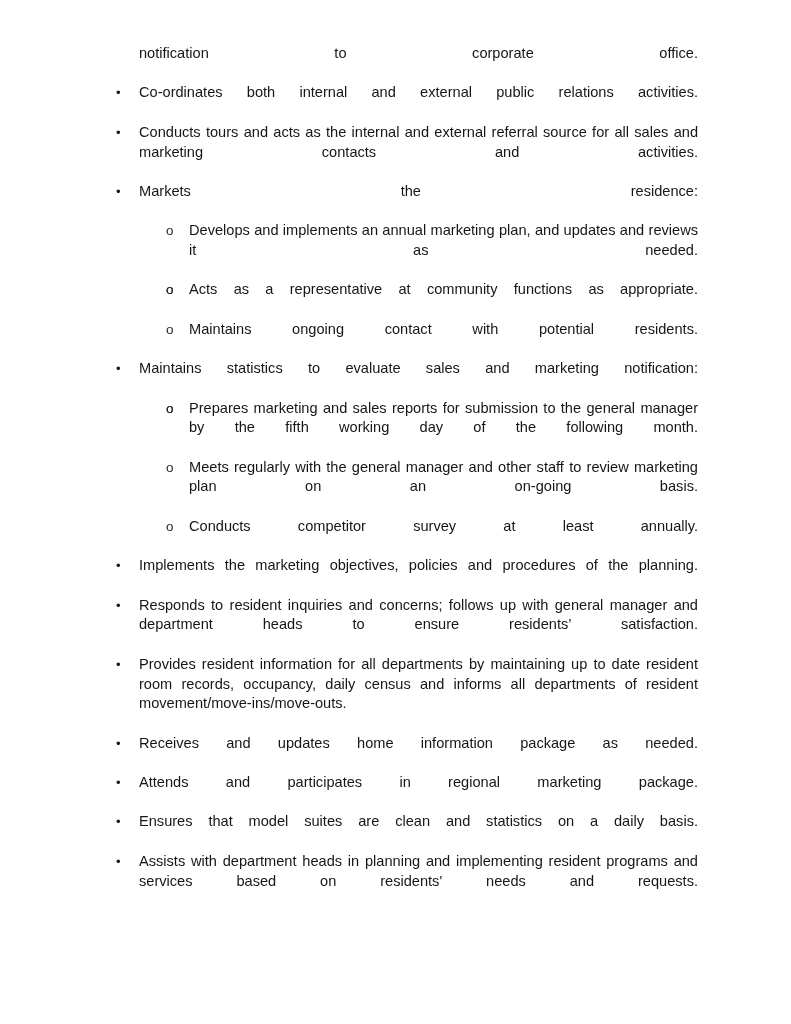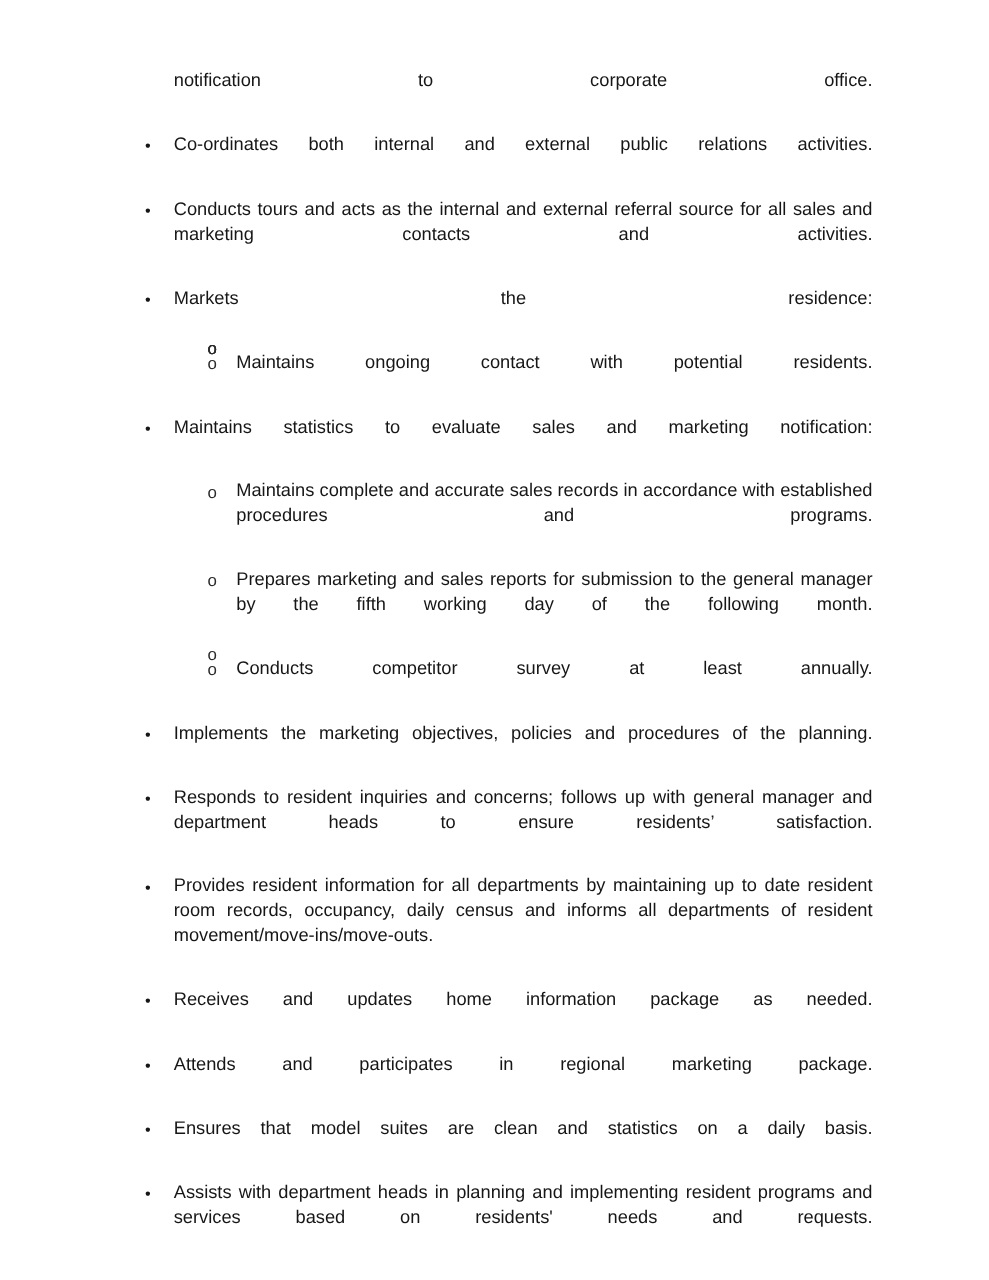--- a/index.html
+++ b/index.html
@@ -65,21 +65,20 @@
     left: 74px;
     top: 0;
     width: 16px;
     text-align: left;
     font-size: 13.5px;
     line-height: 19.7px;
     color: #2b2b2b;
   }
   .li .tx {
     display: block;
-    margin-top: 12px;
   }
   
   .li .tx:after {
     content: "";
     display: inline-block;
     width: 100%;
   }
 </style>
 </head>
 <body>
@@ -98,45 +97,47 @@
         <li class="li lv1">
           <span class="mk">•</span>
           <span class="tx">Conducts tours and acts as the internal and external referral source for all sales and marketing contacts and activities.</span>
         </li>
         <li class="li lv1">
           <span class="mk">•</span>
           <span class="tx">Markets the residence:</span>
         </li>
         <li class="li lv2">
           <span class="mk">o</span>
+          <span class="tx">Develops and implements an annual marketing plan, and updates and reviews it as needed.</span>
         </li>
         <li class="li lv2">
           <span class="mk">o</span>
         </li>
         <li class="li lv2">
           <span class="mk">o</span>
+          <span class="tx">Acts as a representative at community functions as appropriate.</span>
         </li>
         <li class="li lv2">
           <span class="mk">o</span>
           <span class="tx">Maintains ongoing contact with potential residents.</span>
         </li>
         <li class="li lv1">
           <span class="mk">•</span>
           <span class="tx">Maintains statistics to evaluate sales and marketing notification:</span>
         </li>
         <li class="li lv2">
           <span class="mk">o</span>
-          <span class="tx">Maintains complete and accurate sales records in accordance with established procedures and programs.</span>
         </li>
         <li class="li lv2">
           <span class="mk">o</span>
           <span class="tx">Prepares marketing and sales reports for submission to the general manager by the fifth working day of the following month.</span>
         </li>
         <li class="li lv2">
           <span class="mk">o</span>
+          <span class="tx">Meets regularly with the general manager and other staff to review marketing plan on an on-going basis.</span>
         </li>
         <li class="li lv2">
           <span class="mk">o</span>
           <span class="tx">Conducts competitor survey at least annually.</span>
         </li>
         <li class="li lv1">
           <span class="mk">•</span>
           <span class="tx">Implements the marketing objectives, policies and procedures of the planning.</span>
         </li>
         <li class="li lv1">

